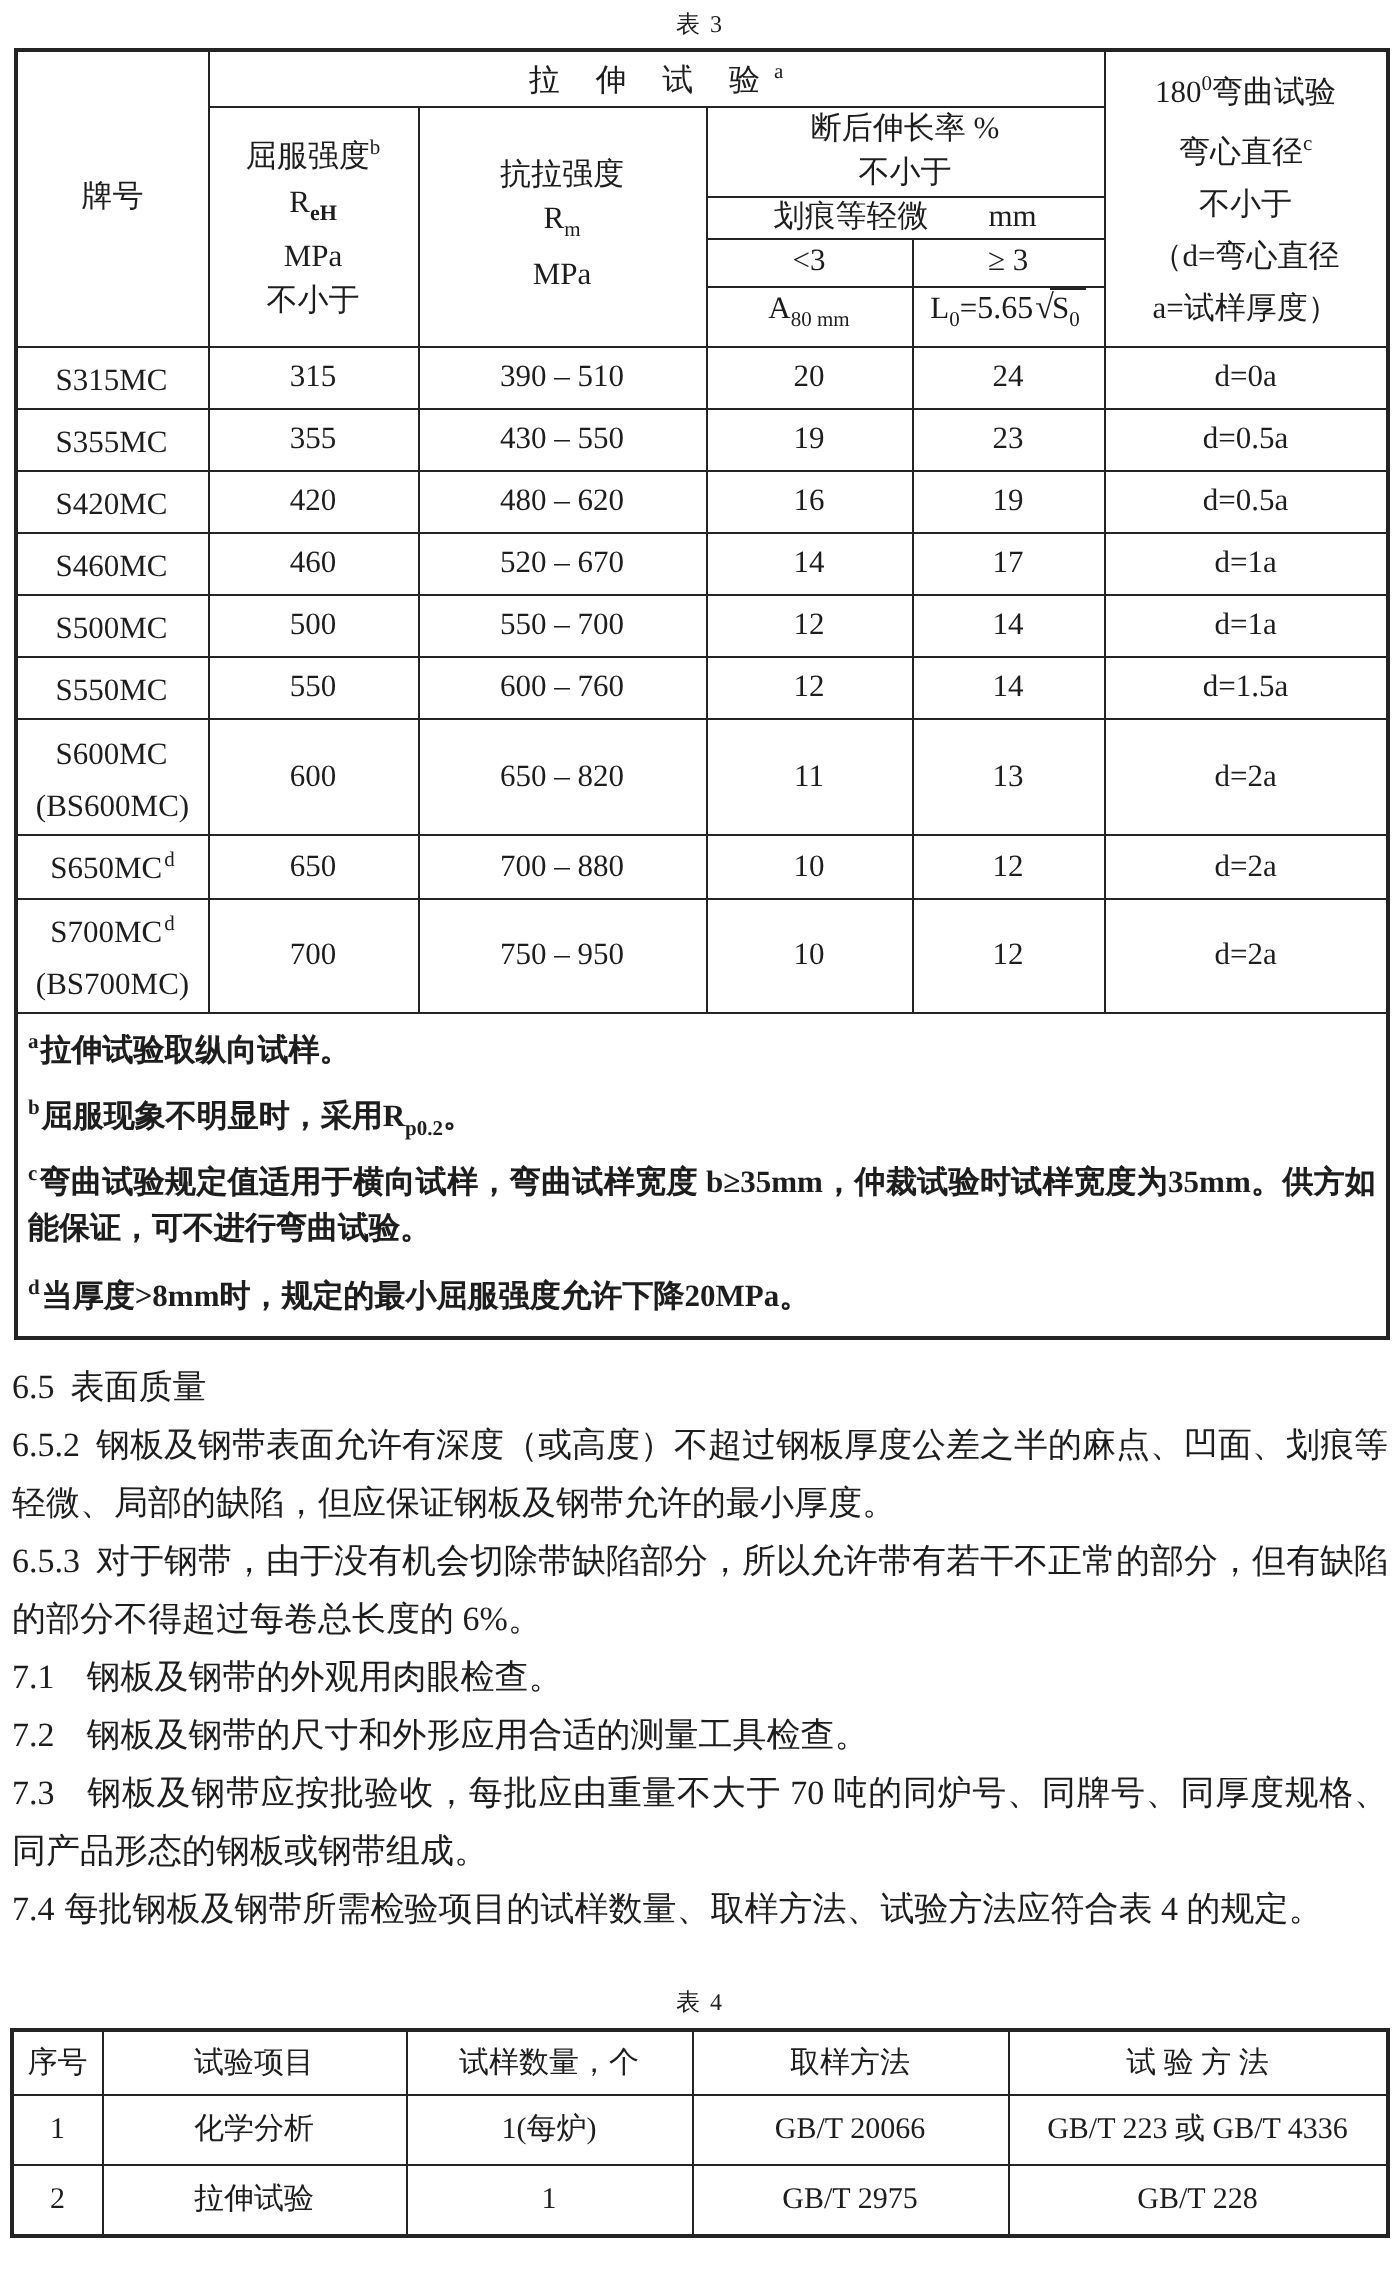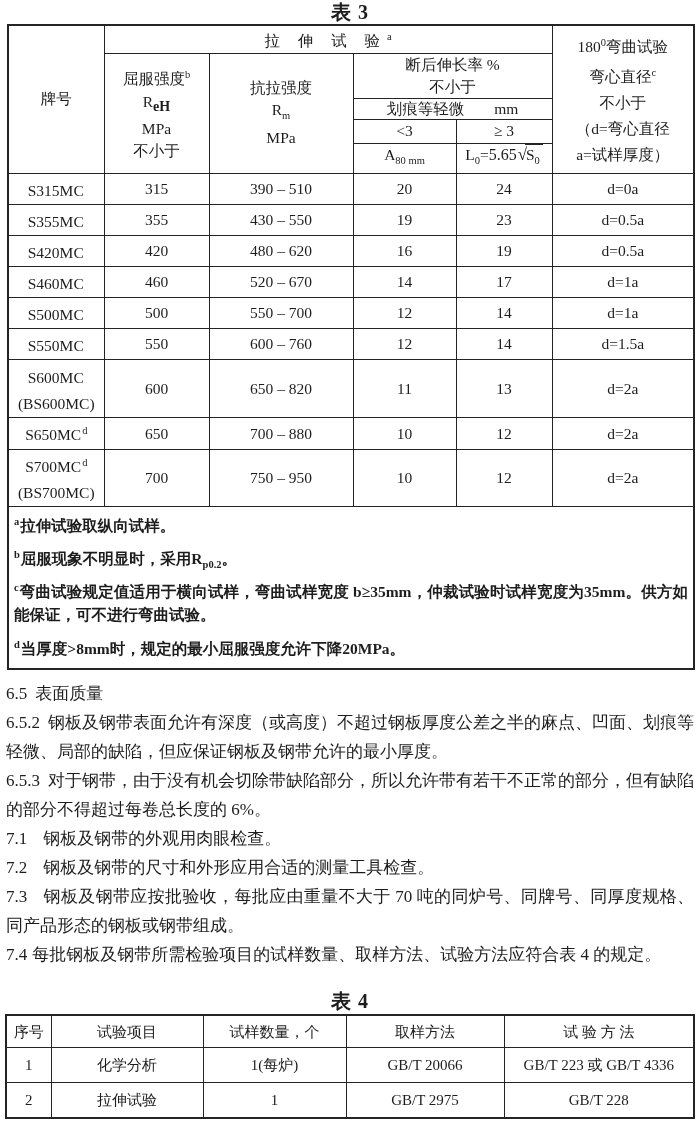--- a/index.html
+++ b/index.html
@@ -8,22 +8,22 @@
     overflow: hidden;
     background: #ffffff;
     color: #1d1d1d;
     font-family: "Liberation Serif", "DejaVu Serif", serif;
   }
   .page { padding: 3px 6px 0 6px; }
 
   
   .tbl-title {
     text-align: center;
-    font-weight: bold;
-    font-size: 20px;
+    font-weight: normal;
+    font-size: 12px;
     letter-spacing: 1px;
     line-height: 18px;
     margin-bottom: 3px;
   }
   .t4t { margin-top: 23px; margin-bottom: 4px; }
 
   
   table {
     border-collapse: collapse;
     table-layout: fixed;
@@ -48,21 +48,21 @@
   .t3 tr.dr  { height: 30px; }
   .t3 tr.dr-tall { height: 58px; padding-left: 48px; }
   .t3 tr.dr9 { height: 57px; }
   .t3 .spaced { letter-spacing: 7px; }
   .t3 .hl { line-height: 22px; }
   .t3 .bendcell div { line-height: 26px; }
   .t3 td { font-size: 15.5px; }
   .mmgap { margin-left: 30px; }
   sup { font-size: 10.5px; }
   sub { font-size: 10.5px; }
-  .bsub { font-weight: bold; font-size: 14px; }
+  .bsub { font-weight: bold; font-size: 11px; }
   .gsup { margin-left: 1px; }
   .coef { font-size: 16px; }
   .rad { font-size: 17px; position: relative; top: 0px; margin-left: 1px; }
   .radbar { border-top: 1px solid #242424; display: inline-block; line-height: 17px; padding: 1px 3px 0 1px; margin-left: -2px; }
   .g1, .g2 { line-height: 26px; }
   .g2:empty { display: none; }
 
   
   .fncell {
     text-align: left;

